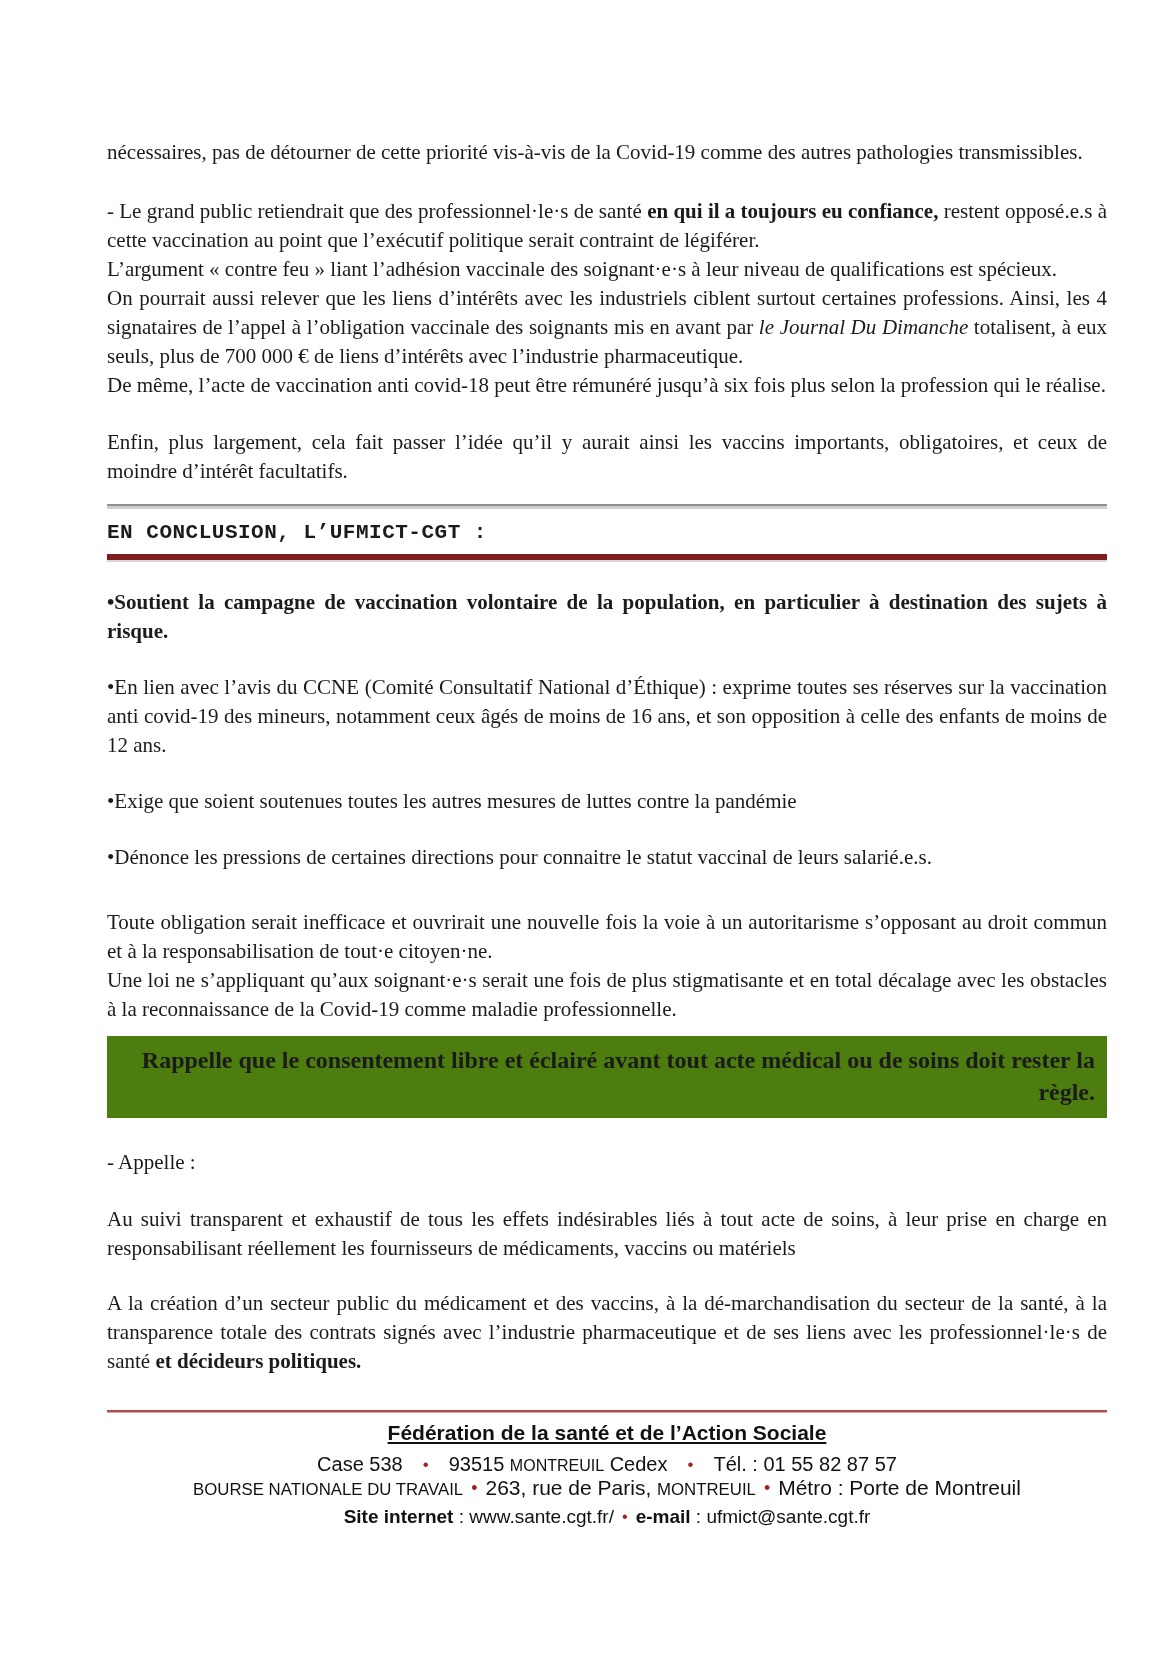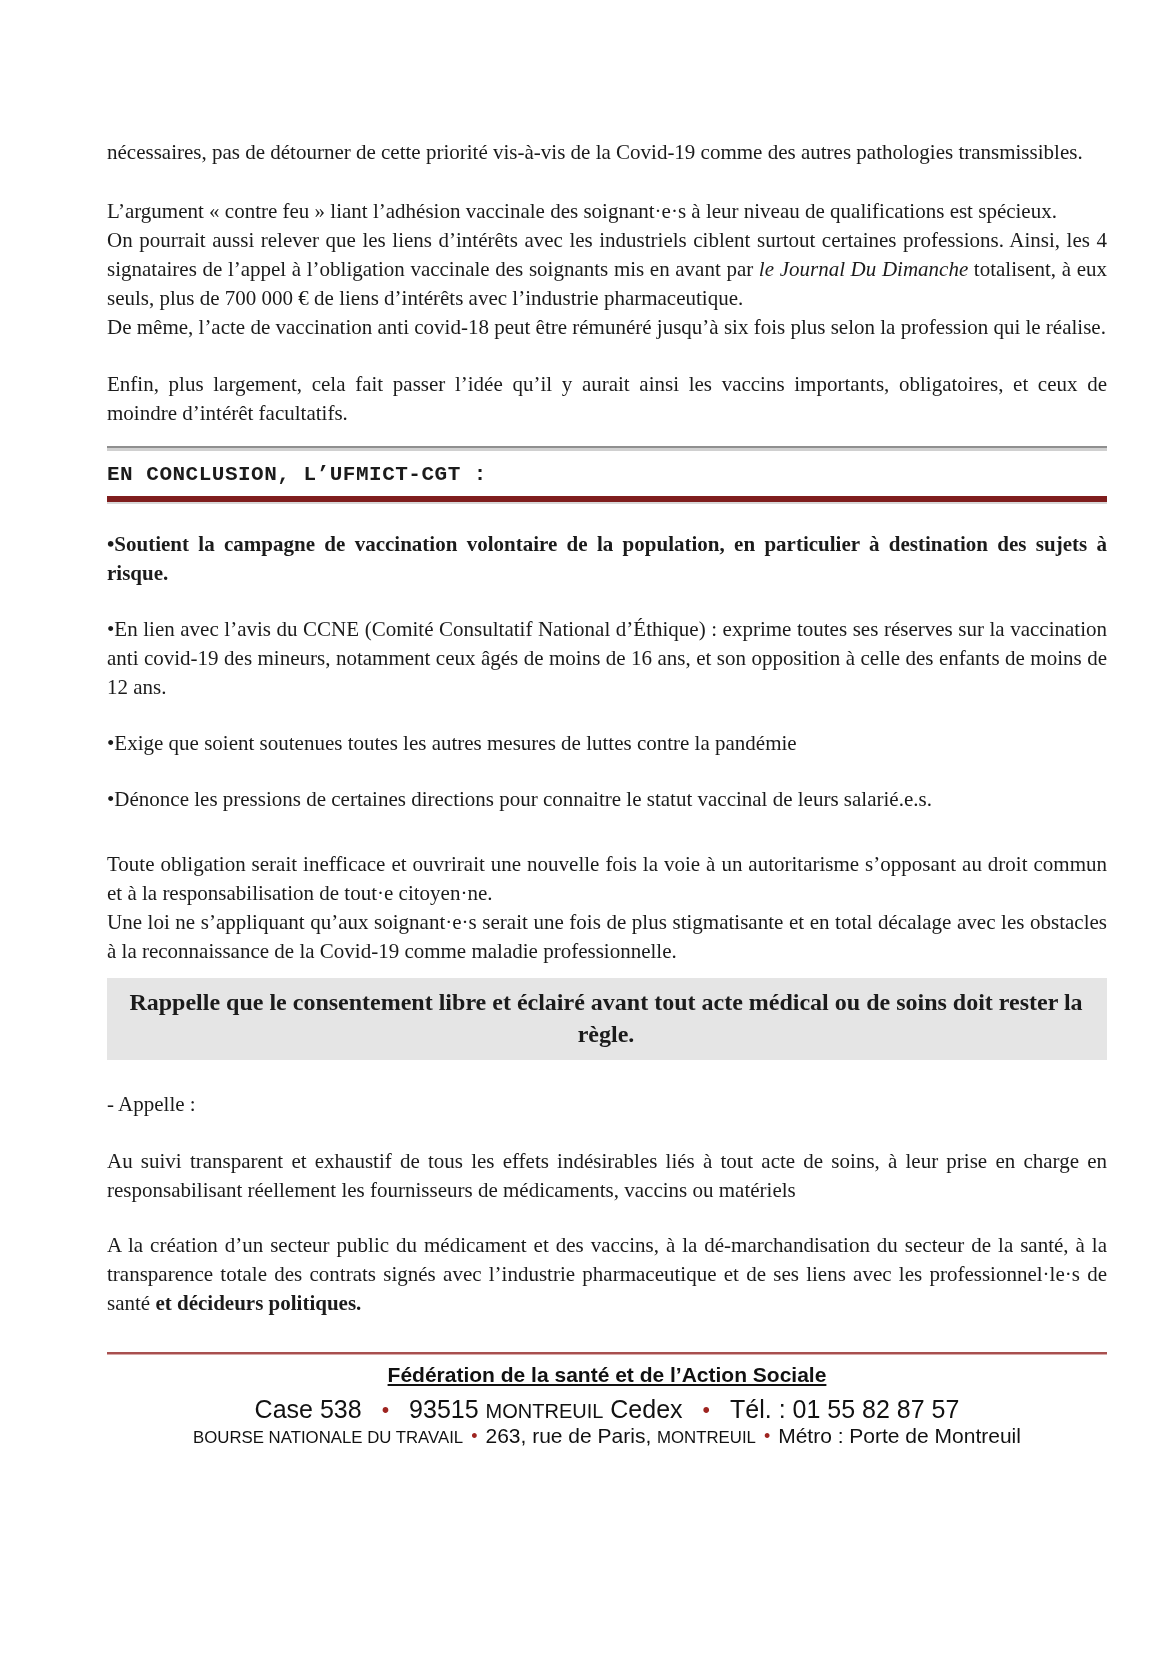--- a/index.html
+++ b/index.html
@@ -45,62 +45,63 @@
   }
 
   .bullet-bold { font-weight:bold; font-size:22px; }
   #b1 { margin-top:28px; }
   #b2, #b3, #b4, #b5 { margin-top:27px; }
   #p7 { margin-top:36px; }
   #p8 { margin-top:0; }
 
   .highlight-block {
     margin-top:12px;
-    background:#e5e5e5;
+    background:#4d7c0f;
     padding:8px 12px 10px 10px;
     font-weight:bold;
     font-size:24px;
     line-height:32px;
-    text-align:center;
+    text-align:right;
     box-sizing:border-box;
     width:100%;
   }
   #p9 { margin-top:30px; }
   #p10 { margin-top:28px; }
   #p11 { margin-top:26px; }
 
   .footer-rule {
     margin-top:34px;
     height:2px;
     background:#a8504f;
     box-shadow:0 1px 0 #d9a9a8;
   }
   .footer {
     margin-top:9px;
     text-align:center;
     font-family:"Liberation Sans", sans-serif;
     color:#111;
   }
   .f-org { font-size:21px; font-weight:bold;text-decoration:underline; }
-  .f-l2 { font-size:25px; margin-top:8px; }
+  .f-l2 { font-size:20px; margin-top:8px; }
   .f-l3 { font-size:21px; margin-top:0; }
   .f-l4 { font-size:19px; margin-top:6px; }
   .dot  { color:#9e2420; margin:0 8px; font-size:0.85em; vertical-align:1px; }
   .dot-wide { color:#9e2420; margin:0 20px; font-size:0.85em; vertical-align:1px; }
   .sc { font-size:0.8em; }
   .footer b { font-weight:bold; }
 </style>
 </head>
 <body>
 
 <div class="content">
 
   <p id="p1">nécessaires, pas de détourner de cette priorité vis-à-vis de la Covid-19 comme des autres pathologies transmissibles.</p>
 
   <div id="blk2">
+    <p><span>- Le grand public retiendrait que des professionnel·le·s de santé </span><strong>en qui il a toujours eu confiance,</strong><span> restent opposé.e.s à cette vaccination au point que l’exécutif politique serait contraint de légiférer.</span></p>
     <p>L’argument « contre feu » liant l’adhésion vaccinale des soignant·e·s à leur niveau de qualifications est spécieux.</p>
     <p><span>On pourrait aussi relever que les liens d’intérêts avec les industriels ciblent surtout certaines professions. Ainsi, les 4 signataires de l’appel à l’obligation vaccinale des soignants mis en avant par </span><em>le Journal Du Dimanche</em><span> totalisent, à eux seuls, plus de 700 000 € de liens d’intérêts avec l’industrie pharmaceutique.</span></p>
     <p>De même, l’acte de vaccination anti covid-18 peut être rémunéré jusqu’à six fois plus selon la profession qui le réalise.</p>
   </div>
 
   <p id="p6">Enfin, plus largement, cela fait passer l’idée qu’il y aurait ainsi les vaccins importants, obligatoires, et ceux de moindre d’intérêt facultatifs.</p>
 
   <div class="heading-section">
     <div class="rule-top"></div>
     <p class="conclusion-heading">EN CONCLUSION, L’UFMICT-CGT :</p>
@@ -119,15 +120,16 @@
   <p id="p9">- Appelle :</p>
   <p id="p10">Au suivi transparent et exhaustif de tous les effets indésirables liés à tout acte de soins,  à leur prise en charge en responsabilisant réellement les fournisseurs de médicaments, vaccins ou matériels</p>
   <p id="p11"><span>A la création d’un secteur public du médicament et des vaccins, à la dé-marchandisation du secteur de la santé, à la transparence totale des contrats signés avec l’industrie pharmaceutique et de ses liens avec les professionnel·le·s de santé </span><strong>et décideurs politiques.</strong></p>
 
   <div class="footer-rule"></div>
 
   <div class="footer">
     <div class="f-org">Fédération de la santé et de l’Action Sociale</div>
     <div class="f-l2"><span>Case 538</span><span class="dot-wide">•</span><span>93515 </span><span class="sc">MONTREUIL</span><span> Cedex</span><span class="dot-wide">•</span><span>Tél. : 01 55 82 87 57</span></div>
     <div class="f-l3"><span class="sc">BOURSE NATIONALE DU TRAVAIL</span><span class="dot">•</span><span>263, rue de Paris, </span><span class="sc">MONTREUIL</span><span class="dot">•</span><span>Métro : Porte de Montreuil</span></div>
+    <div class="f-l4"><b>Site internet</b><span> : </span><span>www.sante.cgt.fr/</span><span class="dot">•</span><b>e-mail</b><span> : </span><span>ufmict@sante.cgt.fr</span></div>
   </div>
 
 </div>
 
 </body></html>

